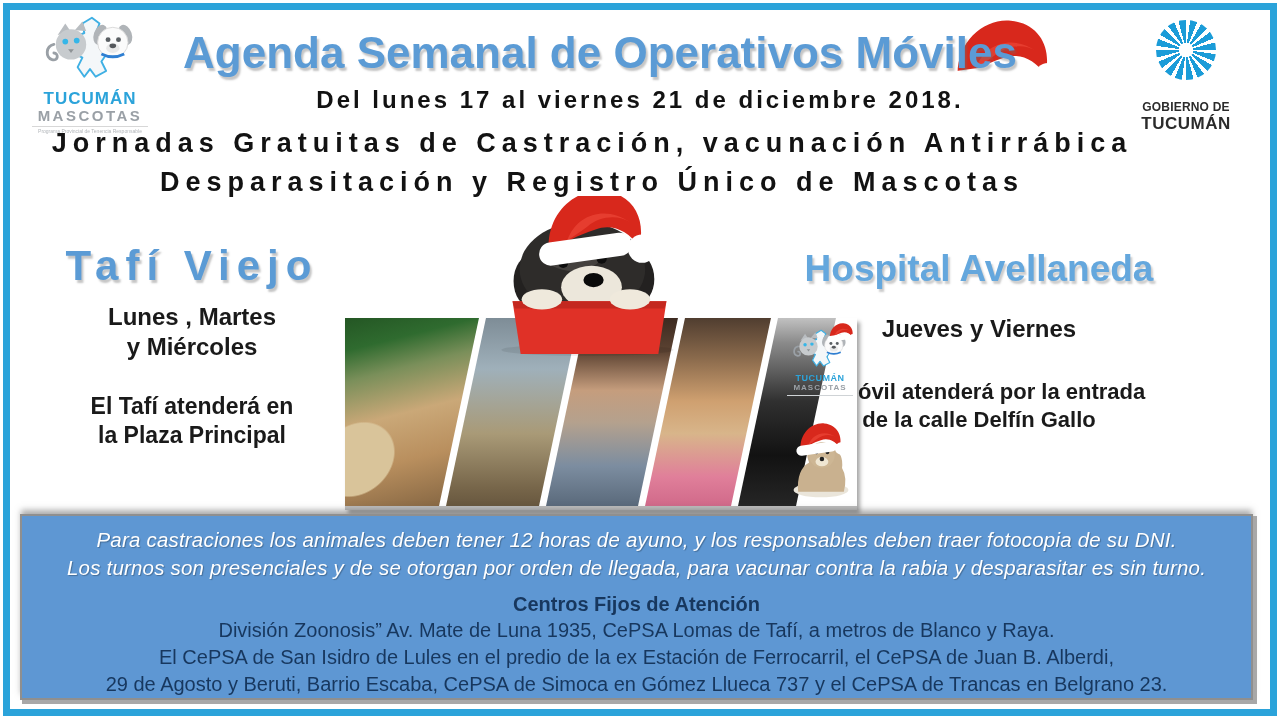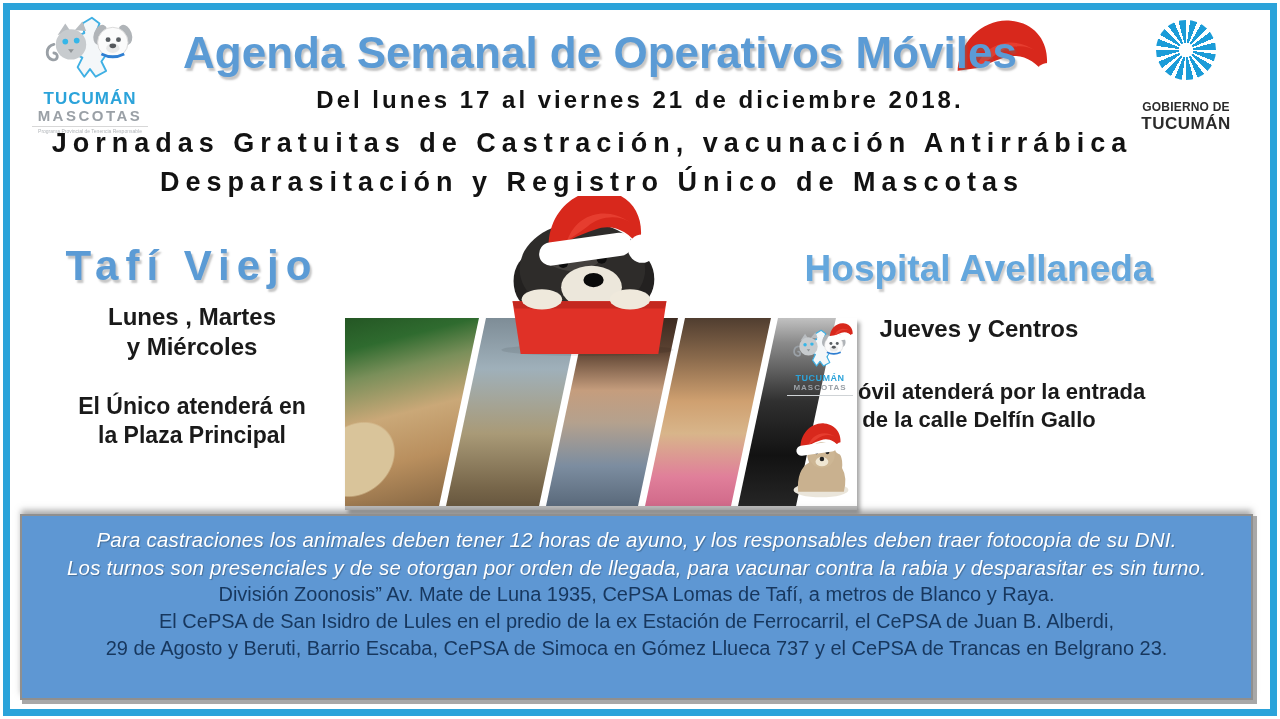--- a/index.html
+++ b/index.html
@@ -165,28 +165,28 @@
     <div class="services-line">Desparasitación y Registro Único de Mascotas</div>
   </div>
 
   <div class="loc-left">
     <div class="loc-left-name">Tafí Viejo</div>
     <div class="loc-days">
       <div>Lunes , Martes</div>
       <div>y Miércoles</div>
     </div>
     <div class="loc-detail">
-      <div>El Único atenderá en</div>
+      <div>El Tafí atenderá en</div>
       <div>la Plaza Principal</div>
     </div>
   </div>
 
   <div class="loc-right">
     <div class="loc-right-name">Hospital Avellaneda</div>
-    <div class="loc-days">Jueves y Centros</div>
+    <div class="loc-days">Jueves y Viernes</div>
     <div class="loc-detail">
       <div>El Móvil atenderá por la entrada</div>
       <div>de la calle Delfín Gallo</div>
     </div>
   </div>
 
   <div class="puppy">
     <svg viewBox="0 0 205 158">
       <ellipse cx="100" cy="152" rx="85" ry="6" fill="rgba(0,0,0,0.08)"></ellipse>
       <ellipse cx="45" cy="84" rx="18" ry="26" fill="#232120"></ellipse>
@@ -232,17 +232,18 @@
         <circle cx="30" cy="39" r="2" fill="#222222"></circle>
         <circle cx="42" cy="39" r="2" fill="#222222"></circle>
         <use href="#hatg" transform="translate(7,1) scale(0.48)"></use>
       </svg>
     </div>
   </div>
 
   <div class="notice">
     <div class="notice-italic first">Para castraciones los animales deben tener 12 horas de ayuno, y los responsables deben traer fotocopia de su DNI.</div>
     <div class="notice-italic">Los turnos son presenciales y de se otorgan por orden de llegada, para vacunar contra la rabia y desparasitar es sin turno.</div>
+    <div class="centers-title">Centros Fijos de Atención</div>
     <div class="centers-line">División Zoonosis” Av. Mate de Luna 1935, CePSA Lomas de Tafí, a metros de Blanco y Raya.</div>
     <div class="centers-line">El CePSA de San Isidro de Lules en el predio de la ex Estación de Ferrocarril, el CePSA de Juan B. Alberdi,</div>
     <div class="centers-line">29 de Agosto y Beruti, Barrio Escaba,  CePSA de Simoca en Gómez Llueca 737 y el CePSA de Trancas en Belgrano 23.</div>
   </div>
 </div>
 
 </body></html>

